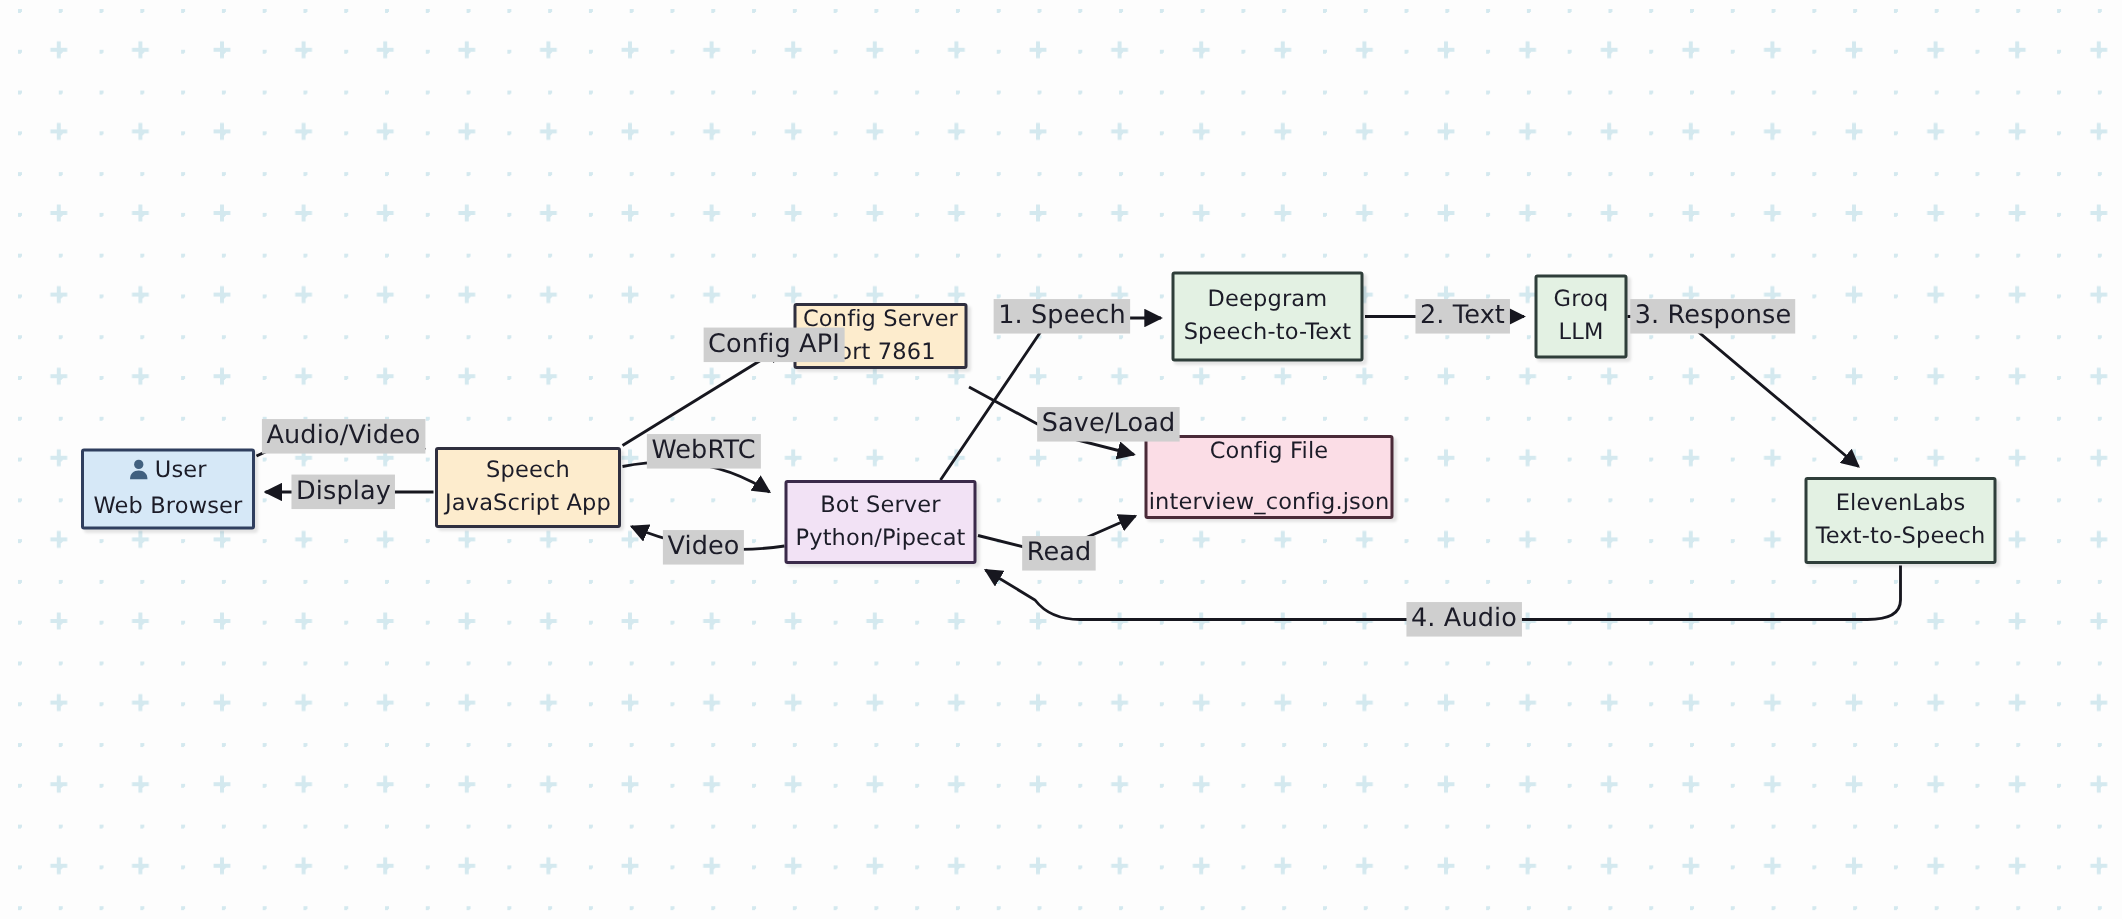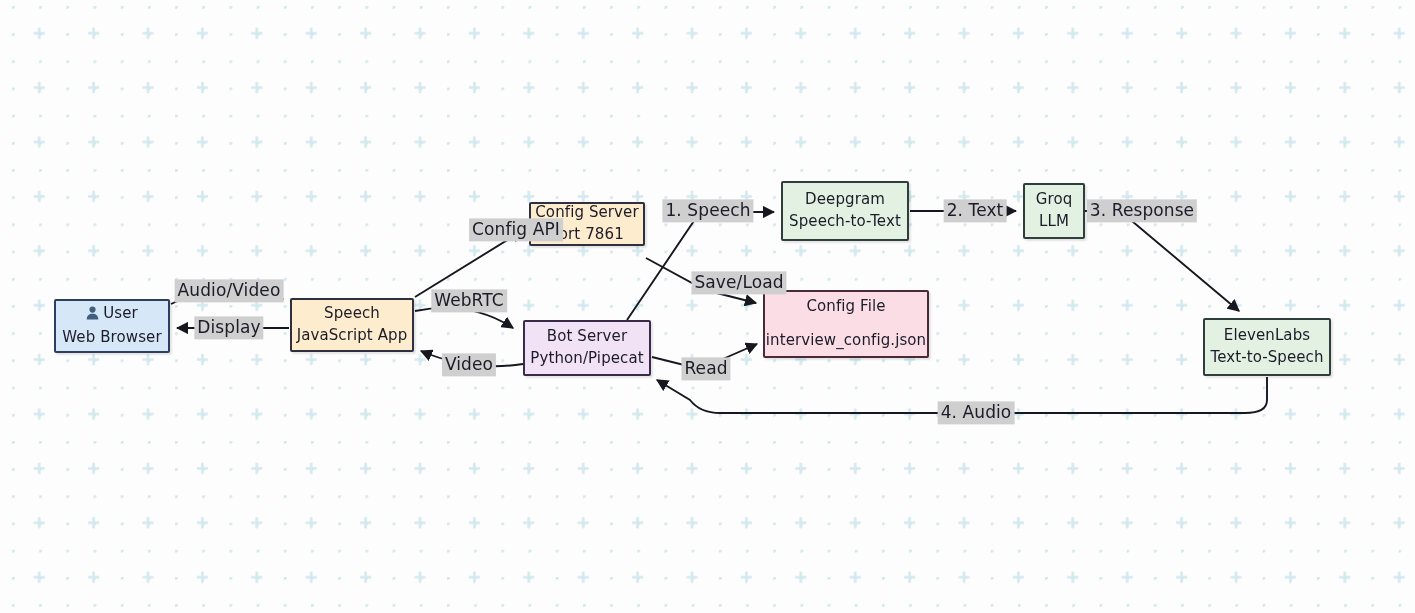--- a/index.html
+++ b/index.html
@@ -140,21 +140,21 @@
   <div class="node" style="left:523px; top:320px; width:128px; height:56px; background:#f2e2f5; border-color:#3b2a4a;">
     <span class="line">Bot Server</span>
     <span class="line">Python/Pipecat</span>
   </div>
 
   <div class="node" style="left:781px; top:181px; width:128px; height:60px; background:#e3f1e3; border-color:#2f3e3a;">
     <span class="line">Deepgram</span>
     <span class="line">Speech-to-Text</span>
   </div>
 
-  <div class="node" style="left:763px; top:290px; width:166px; height:68px; background:#fbdde6; border-color:#4a2a38;gap:12px;">
+  <div class="node" style="left:763px; top:290px; width:166px; height:56px; background:#fbdde6; border-color:#4a2a38;gap:12px;">
     <span class="line">Config File</span>
     <span class="line">interview_config.json</span>
   </div>
 
   <div class="node" style="left:1023px; top:183px; width:62px; height:56px; background:#e3f1e3; border-color:#2f3e3a;">
     <span class="line">Groq</span>
     <span class="line">LLM</span>
   </div>
 
   <div class="node" style="left:1203px; top:318px; width:128px; height:58px; background:#e3f1e3; border-color:#2f3e3a;">

